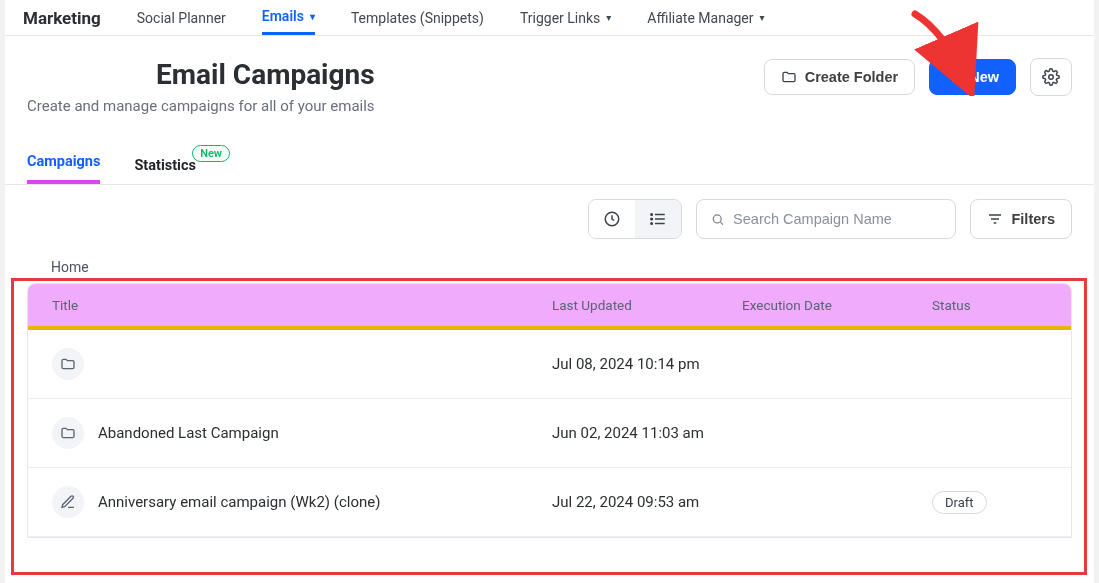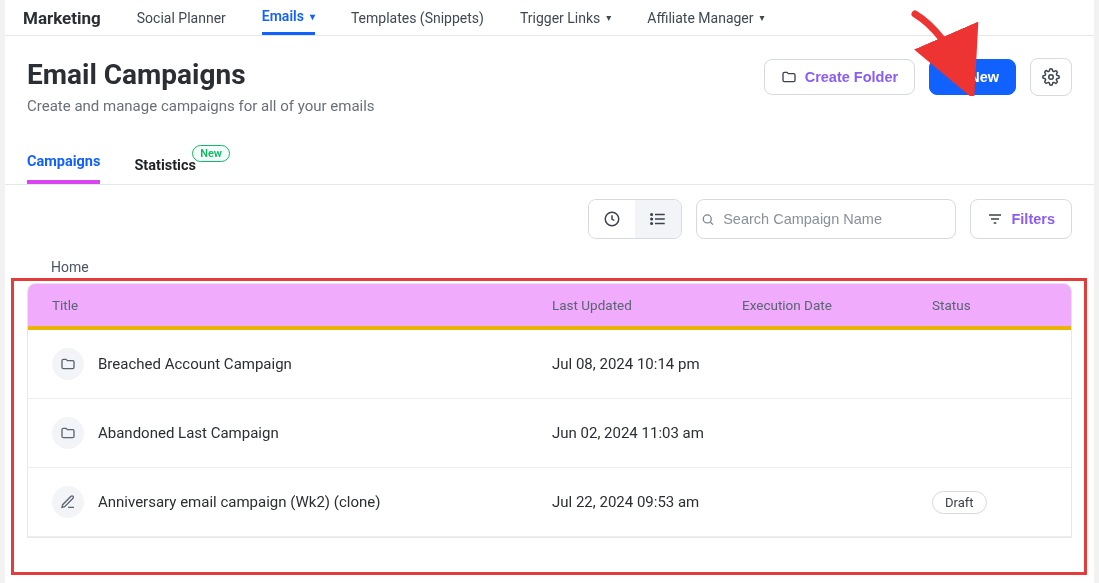--- a/index.html
+++ b/index.html
@@ -42,28 +42,28 @@
     font-weight: 600;
   }
   .chev { font-size: 10px; }
   
   .header {
     padding: 22px 22px 0 22px;
     display: flex;
     justify-content: space-between;
     align-items: flex-start;
   }
-  .title { font-size: 28px; font-weight: 700; }
+  .title { font-size: 28px; font-weight: 700; text-align: right; }
   .subtitle { color: #6a7079; font-size: 15px; margin-top: 6px; }
   .header-actions { display: flex; gap: 14px; align-items: center; }
   .btn {
     display: inline-flex; align-items: center; gap: 8px;
     border: 1px solid #d6d9de; background:#fff; border-radius: 8px;
     padding: 9px 16px; font-size: 14.5px; font-weight: 600; cursor: pointer;
-    color: #8b5cf6;
+    color: #404040;
   }
   .btn.primary { background:#1161ff; color:#fff; border-color:#1161ff; }
   .btn.icon-only { padding: 9px 11px; }
   
   .subnav {
     padding: 38px 22px 0 22px;
     display: flex; gap: 34px; align-items: flex-end;
     border-bottom: 1px solid #e5e7eb;
   }
   .subtab {
@@ -78,21 +78,21 @@
   }
   
   .toolbar {
     display:flex; justify-content:flex-end; gap:14px; padding:14px 22px;
   }
   .seg { display:flex; border:1px solid #d6d9de; border-radius:8px; overflow:hidden; }
   .seg button { border:none; background:#fff; padding:10px 14px; cursor:pointer; }
   .seg button.active { background:#f2f4f7; }
   .search {
     display:flex; align-items:center; gap:8px; border:1px solid #d6d9de;
-    border-radius:8px; padding:8px 4px; width:260px; color:#8a9099;
+    border-radius:8px; padding:8px 14px; width:260px; color:#8a9099;
   }
   .search input { border:none; outline:none; font-size:14.5px; color:#333; width:100%; }
   .search input::placeholder { color:#8a9099; }
   
   .sel-box {
     border: 3px solid #e63b3b; position:absolute; left:6px; right:7px; top:278px; bottom:8px;
     pointer-events:none;
   }
   
   .listwrap { padding: 0 22px; }
@@ -216,21 +216,20 @@
         <span></span>
       </div>
 
       <div class="trow">
         <div class="title-cell">
           <div class="row-icon">
             <svg width="16" height="16" viewBox="0 0 24 24" fill="none" stroke="#5a6472" stroke-width="2">
                 <path d="M3 7a2 2 0 0 1 2-2h4l2 2h8a2 2 0 0 1 2 2v8a2 2 0 0 1-2 2H5a2 2 0 0 1-2-2V7z"></path>
               </svg>
           </div>
-          <span>Breached Account Campaign</span>
         </div>
         <span class="col-date">Jul 08, 2024 10:14 pm</span>
         <span></span>
         <span></span>
         <span class="kebab">⋮</span>
       </div>
 
       <div class="trow">
         <div class="title-cell">
           <div class="row-icon">

